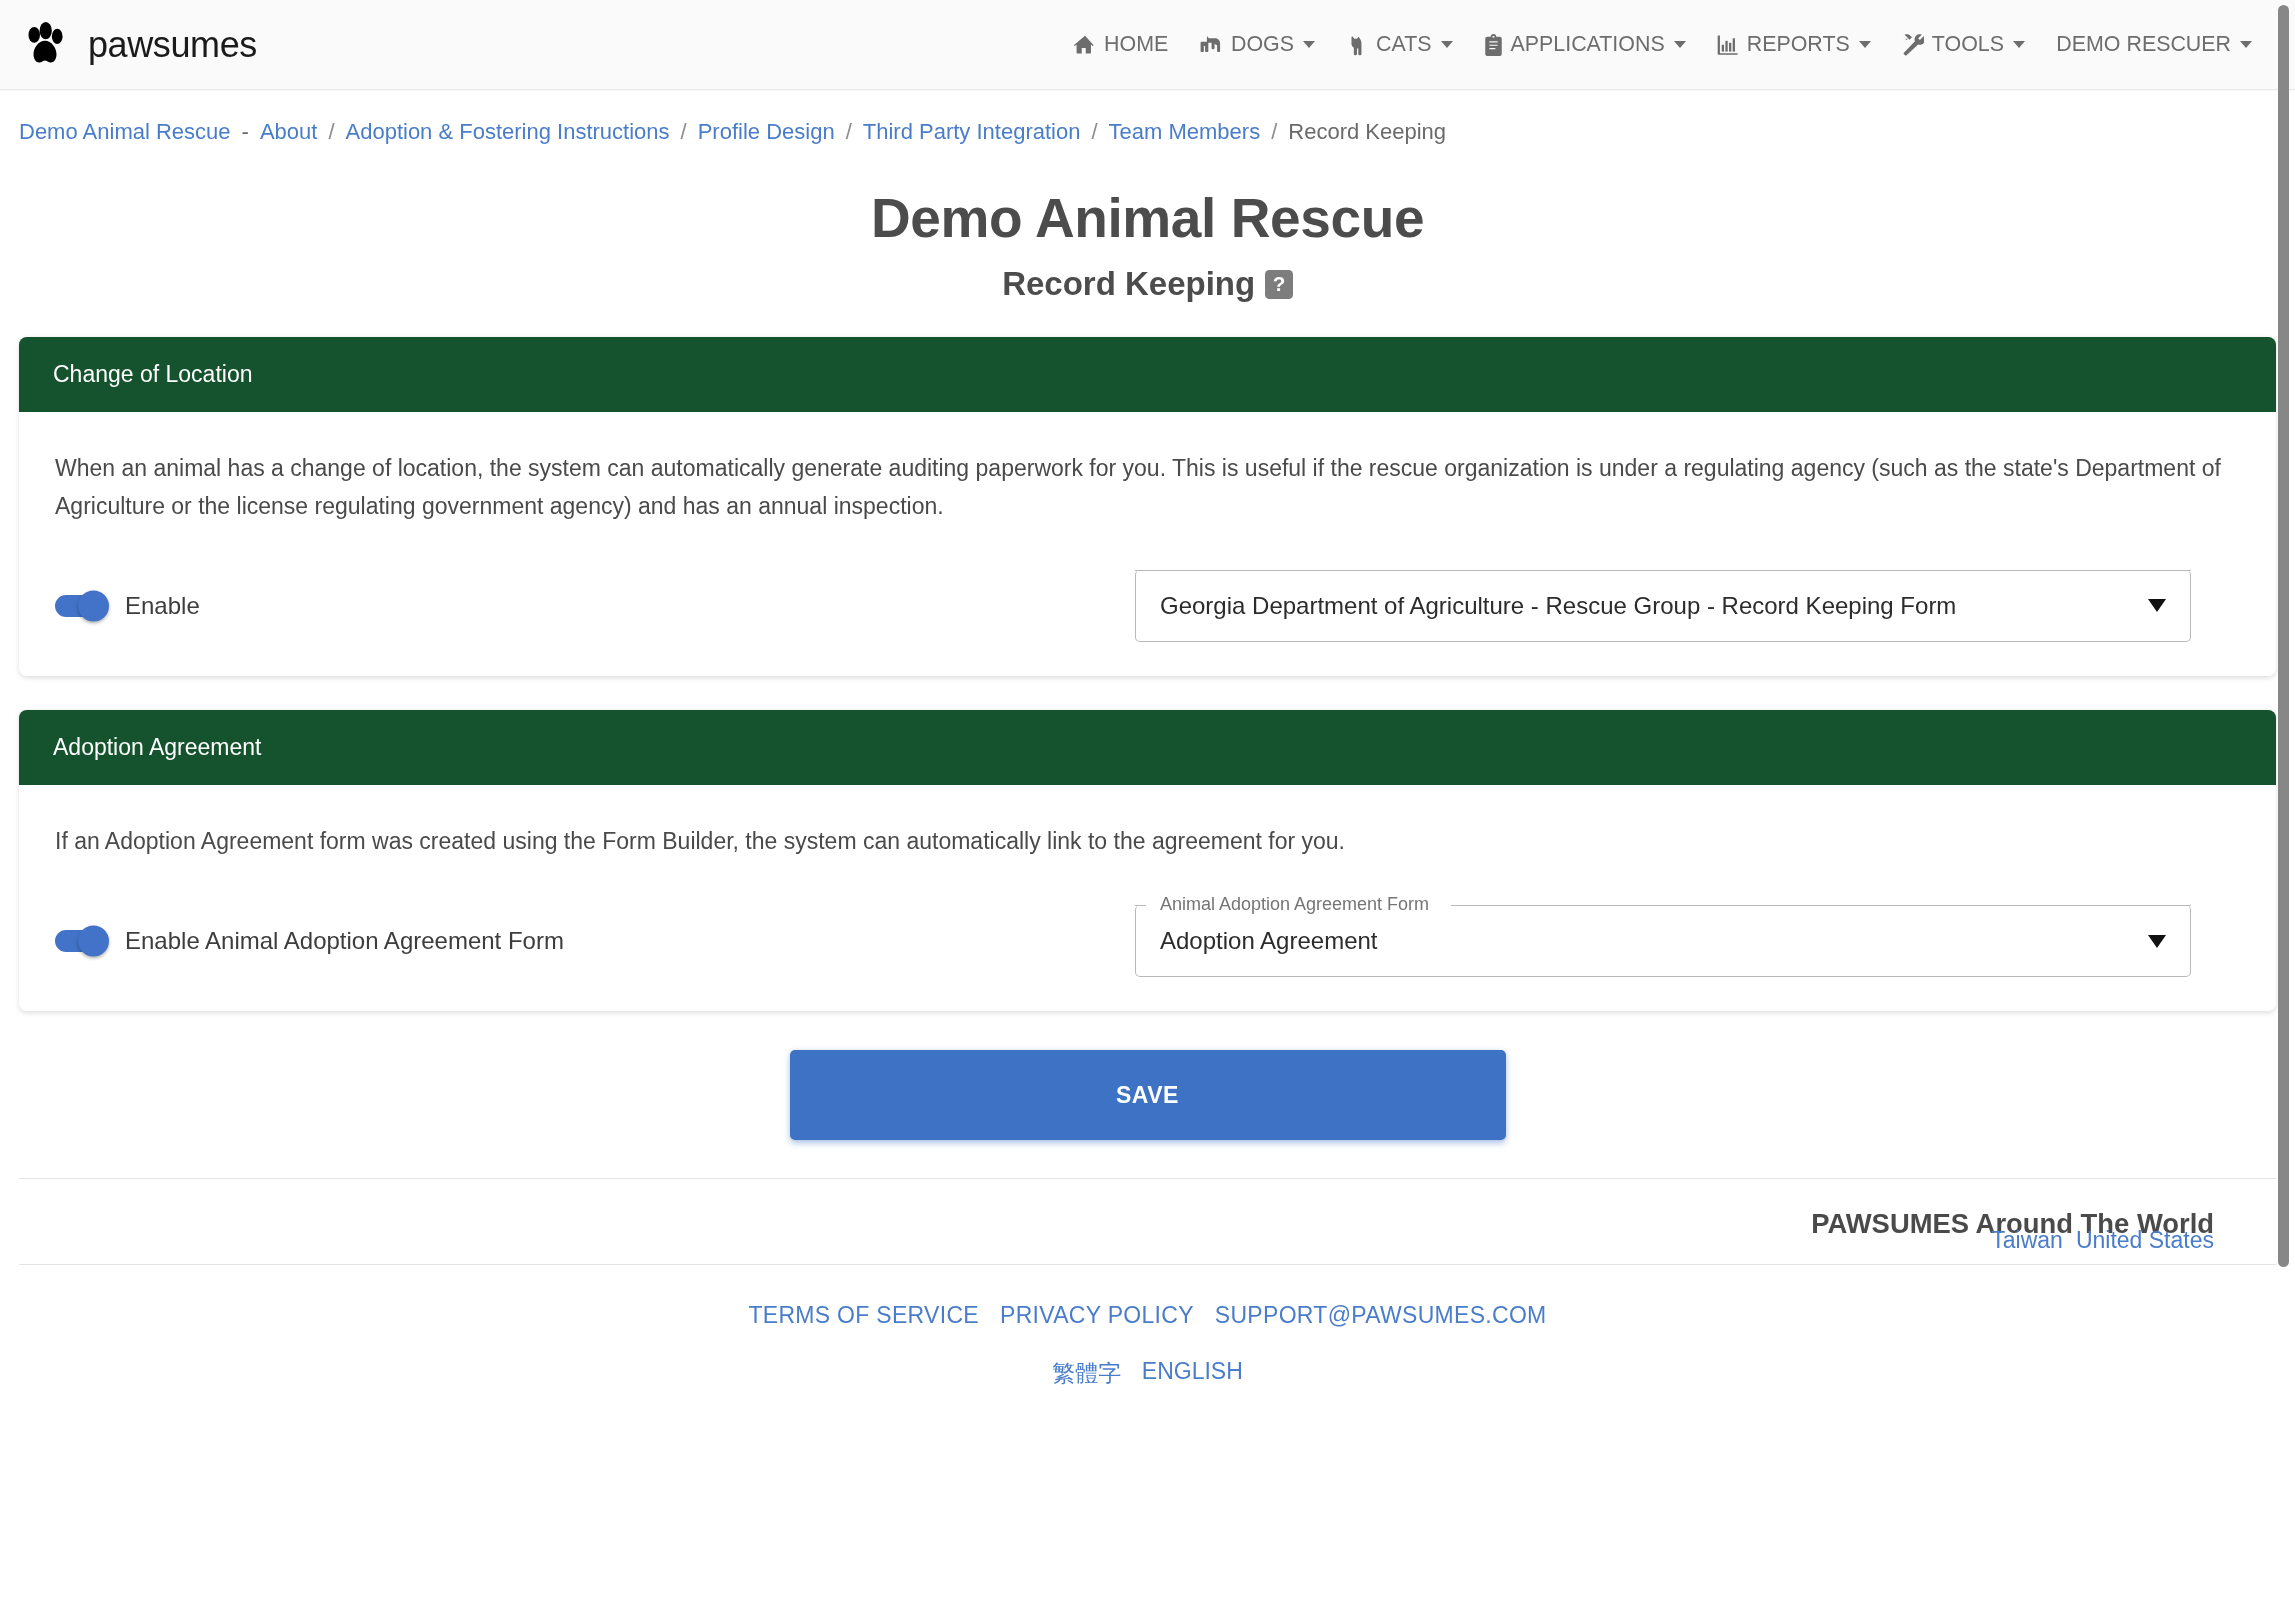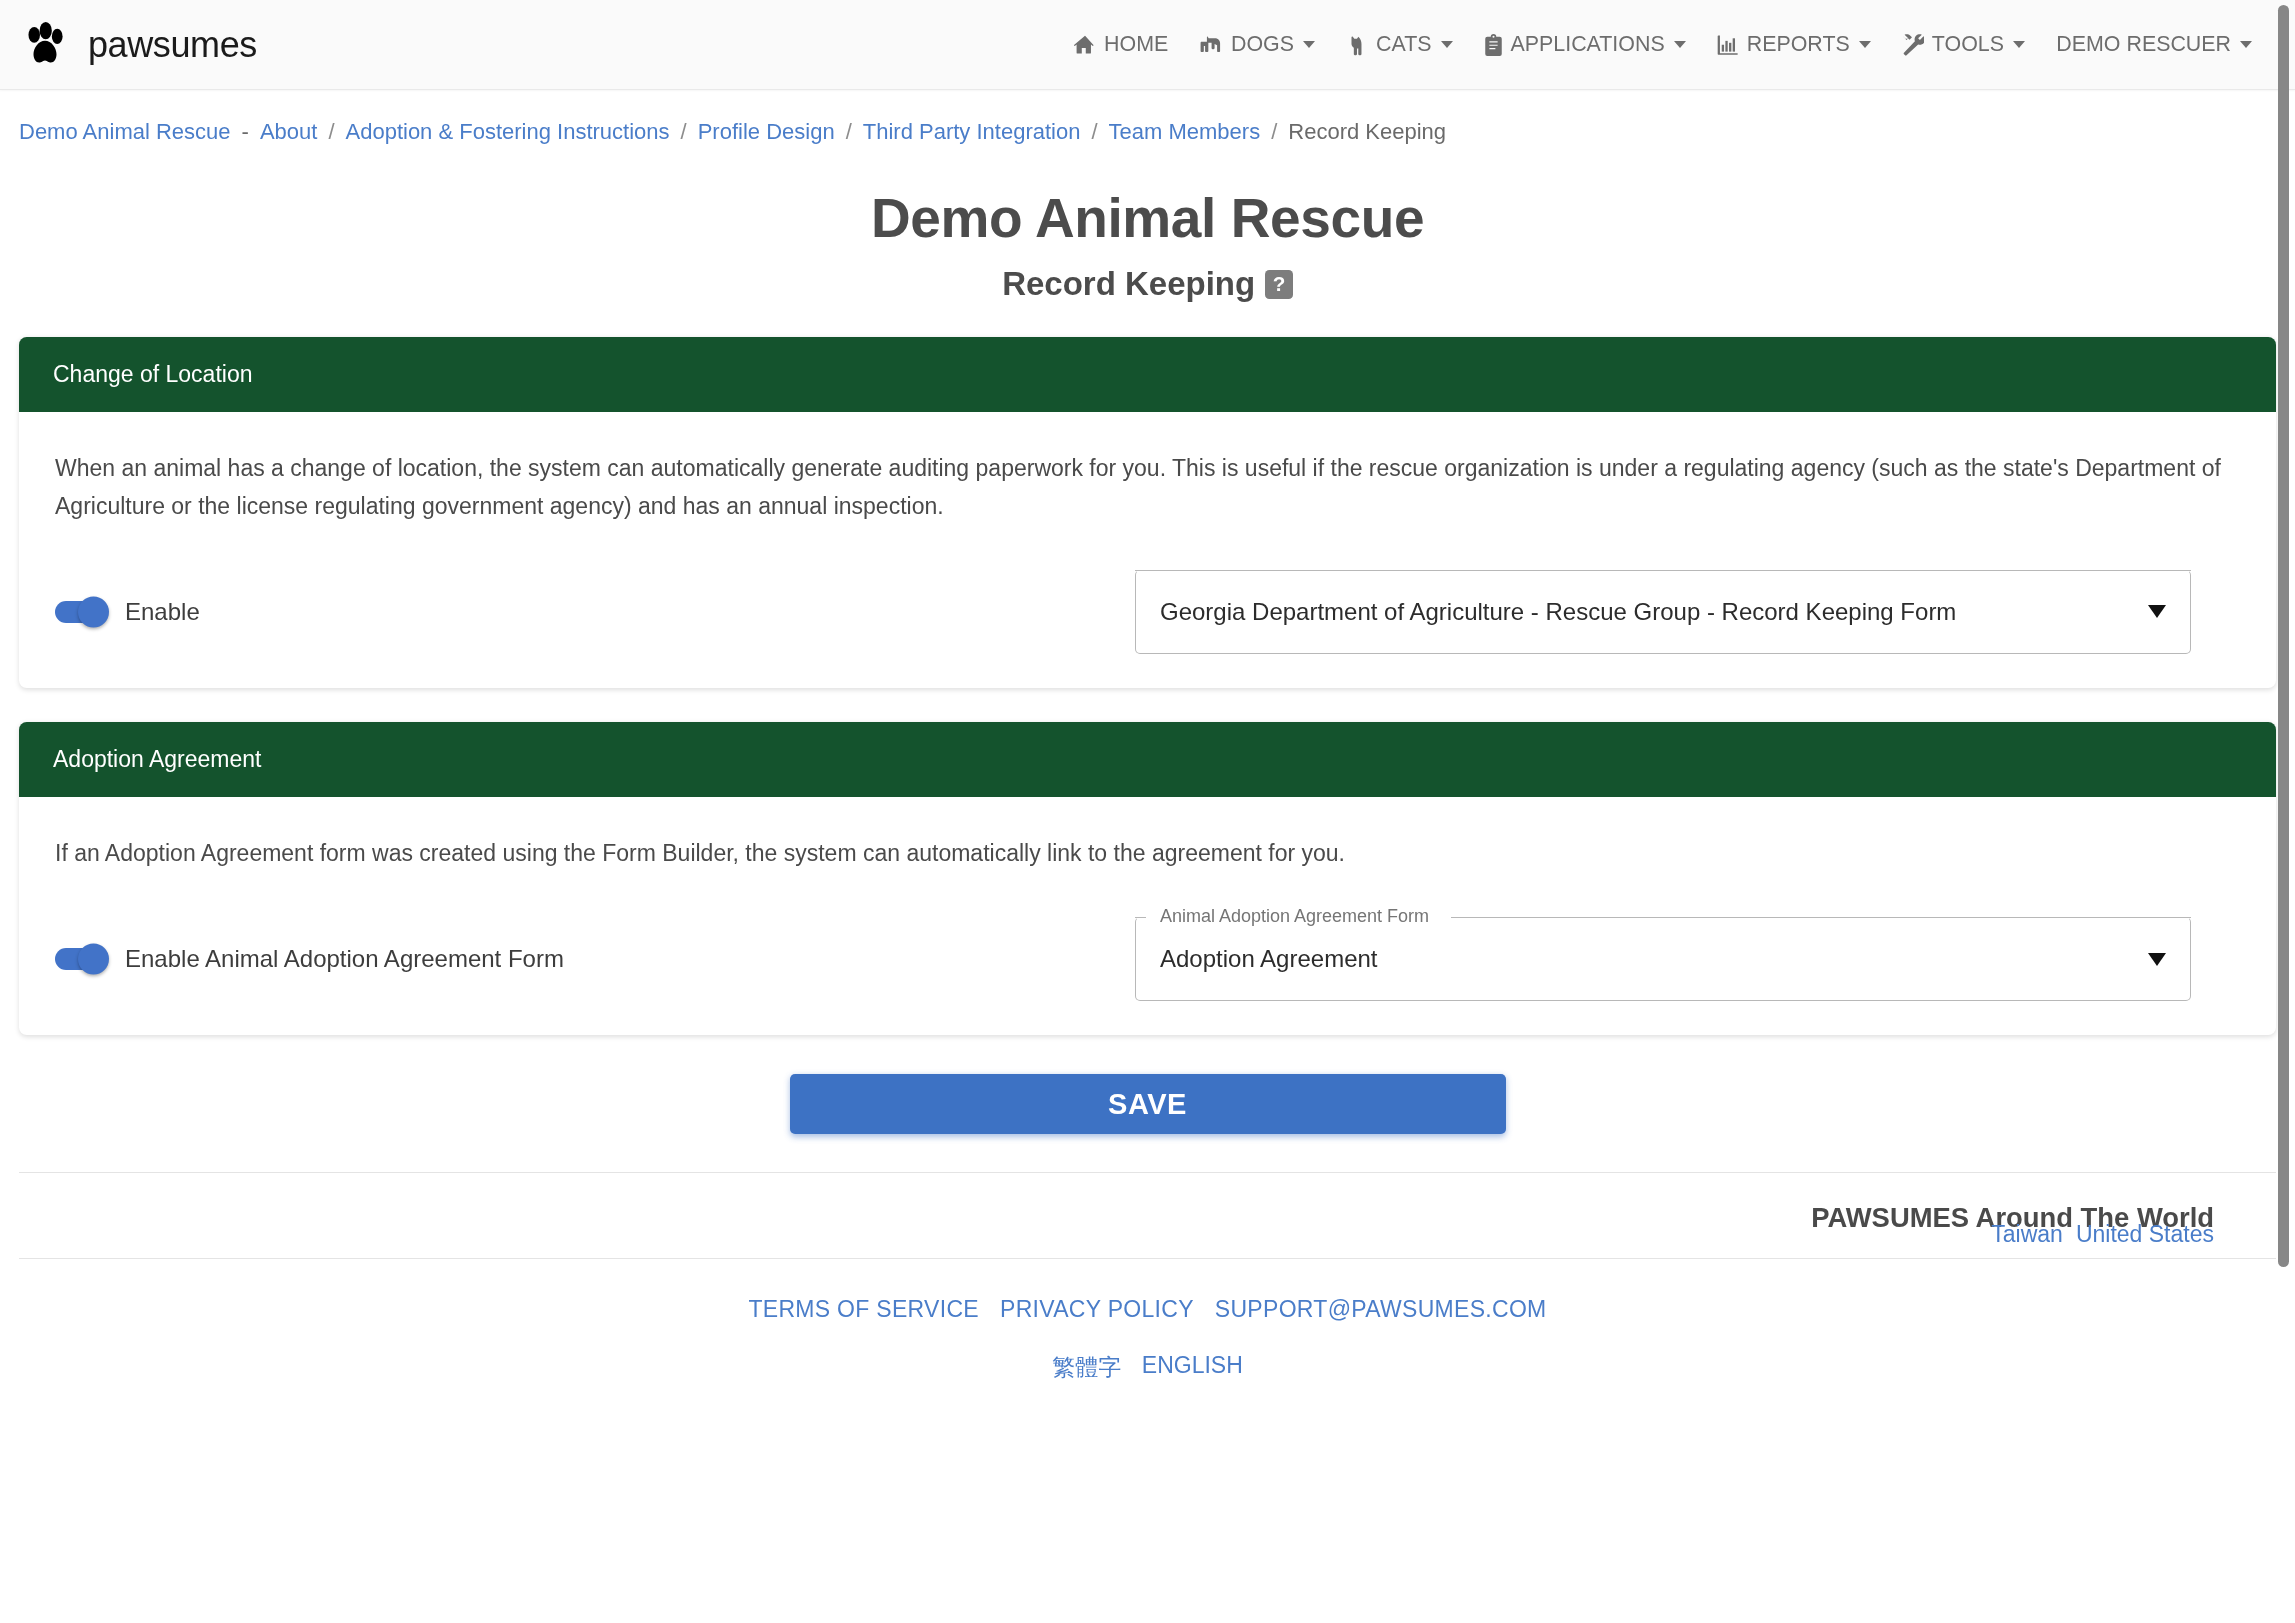--- a/index.html
+++ b/index.html
@@ -172,21 +172,21 @@
   }
 
   
   .select-field {
     position: relative;
     flex: 1;
     max-width: 1056px;
   }
   .select-box {
     position: relative;
-    height: 84px;
+    height: 72px;
     border: 0.9px solid #b8b8b8;
     border-radius: 5.1px;
     display: flex;
     align-items: center;
     padding: 0 24px;
     background: #ffffff;
     cursor: pointer;
   }
   .select-box.notched { border-top-color: transparent; }
   .select-box.notched::before,
@@ -231,26 +231,26 @@
   }
 
   
   .save-wrap {
     display: flex;
     justify-content: center;
     margin-top: 39px;
   }
   .save-btn {
     width: 716px;
-    height: 60px;
+    height: 90px;
     background: #3d72c4;
     border: none;
     border-radius: 5.1px;
     color: #ffffff;
-    font-size: 29px;
+    font-size: 23px;
     font-weight: bold;
     letter-spacing: 0.5px;
     font-family: "Liberation Sans", sans-serif;
     cursor: pointer;
     box-shadow: 0 2.6px 6.9px rgba(61,114,196,.45);
   }
 
   
   .rule {
     height: 0.9px;

